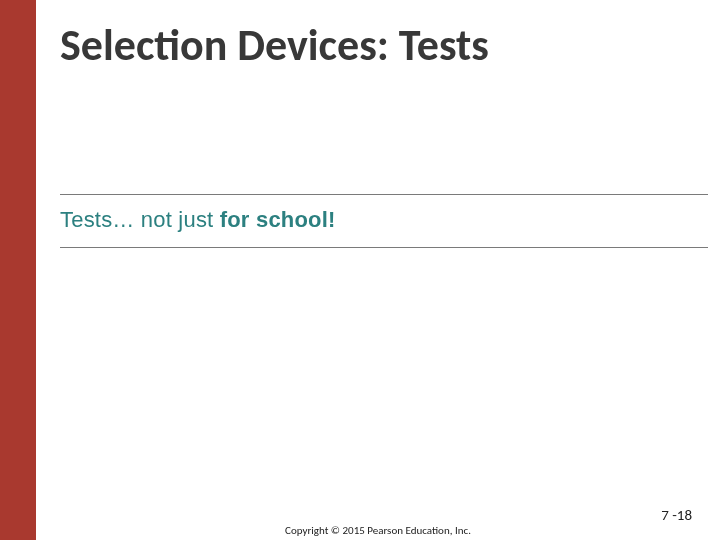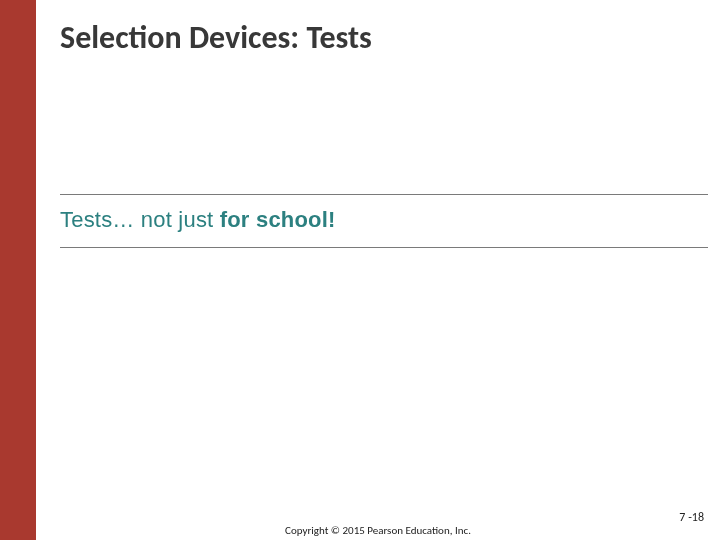--- a/index.html
+++ b/index.html
@@ -27,21 +27,21 @@
     left: 36px;
     top: 0;
     right: 0;
     bottom: 0;
     padding: 0;
   }
   .title {
     position: absolute;
     left: 24px;
     top: 18px;
-    font-size: 32px;
+    font-size: 44px;
     font-weight: bold;
     color: #383838;
   }
   .tagline-wrap {
     position: absolute;
     left: 24px;
     right: 12px;
     top: 194px;
   }
   .hr {
@@ -72,22 +72,22 @@
   .copyright {
     position: absolute;
     left: 0;
     right: 0;
     text-align: center;
     font-size: 11px;
     color: #222;
   }
   .pagenum {
     position: absolute;
-    right: 16px;
-    font-size: 12px;
+    right: 28px;
+    font-size: 15px;
     color: #222;
     bottom: 0;
   }
 </style>
 </head>
 <body>
 
 <div class="sidebar"></div>
 
 <div class="content">

